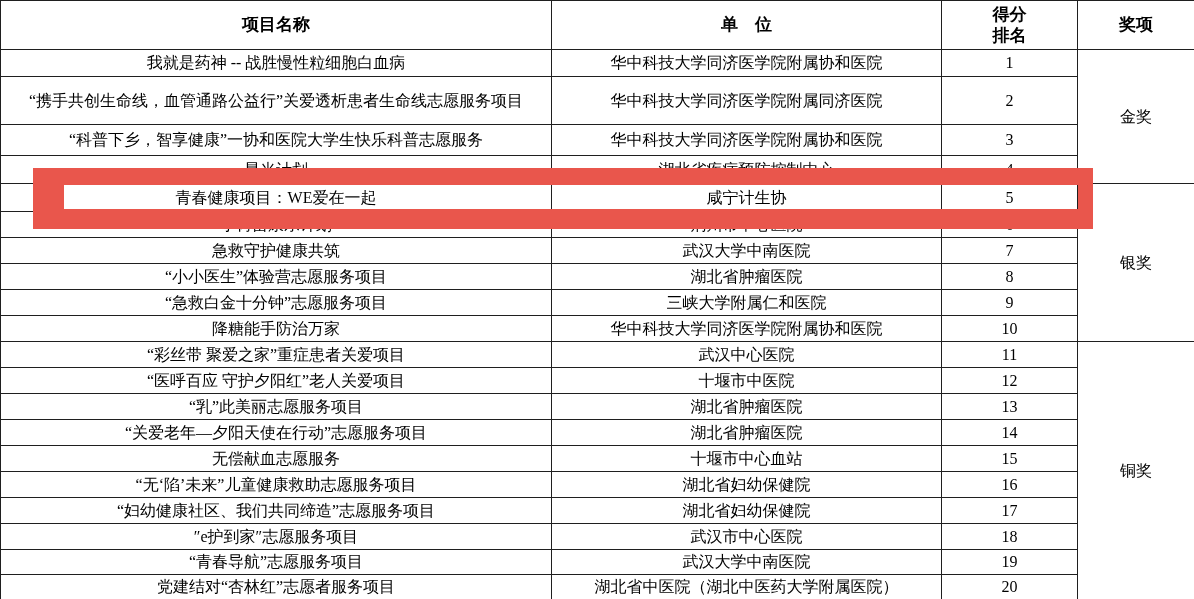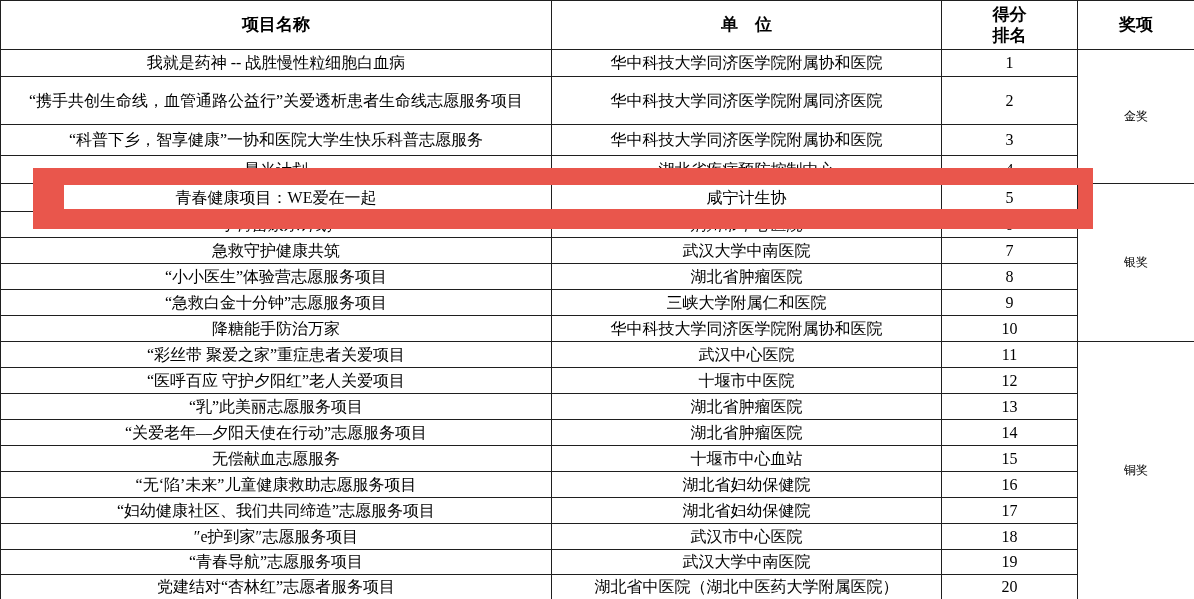--- a/index.html
+++ b/index.html
@@ -26,21 +26,21 @@
     line-height: 1.32;
     padding: 0 4px;
     overflow: hidden;
   }
   .award-table thead th {
     font-weight: bold;
     font-size: 17px;
     height: 49px;
   }
   th.rank-header { white-space: pre-line; line-height: 1.25; margin-top: 24px; }
-  td.cell-award { font-size: 12px; }
+  td.cell-award { font-size: 16px; }
   td.cell-rank { font-size: 16px; }
 
   .highlight-box {
     position: absolute;
     left: 33px; top: 168px;
     width: 1060px; height: 61px;
     border-style: solid;
     border-top-width: 17px;
     border-right-width: 15px;
     border-bottom-width: 20px;
@@ -92,21 +92,21 @@
           <td class="cell-project">星光计划</td>
           <td class="cell-unit">湖北省疾病预防控制中心</td>
           <td class="cell-rank">4</td>
         </tr>
         <tr style="height: 28px;">
           <td class="cell-project">青春健康项目：WE爱在一起</td>
           <td class="cell-unit">咸宁计生协</td>
           <td class="cell-rank">5</td>
           <td class="cell-award" rowspan="6">银奖</td>
         </tr>
-        <tr style="height: 26px; font-style: italic;">
+        <tr style="height: 26px;">
           <td class="cell-project">小树苗康乐计划</td>
           <td class="cell-unit">荆州市中心医院</td>
           <td class="cell-rank">6</td>
         </tr>
         <tr style="height: 26px;">
           <td class="cell-project">急救守护健康共筑</td>
           <td class="cell-unit">武汉大学中南医院</td>
           <td class="cell-rank">7</td>
         </tr>
         <tr style="height: 26px;">

